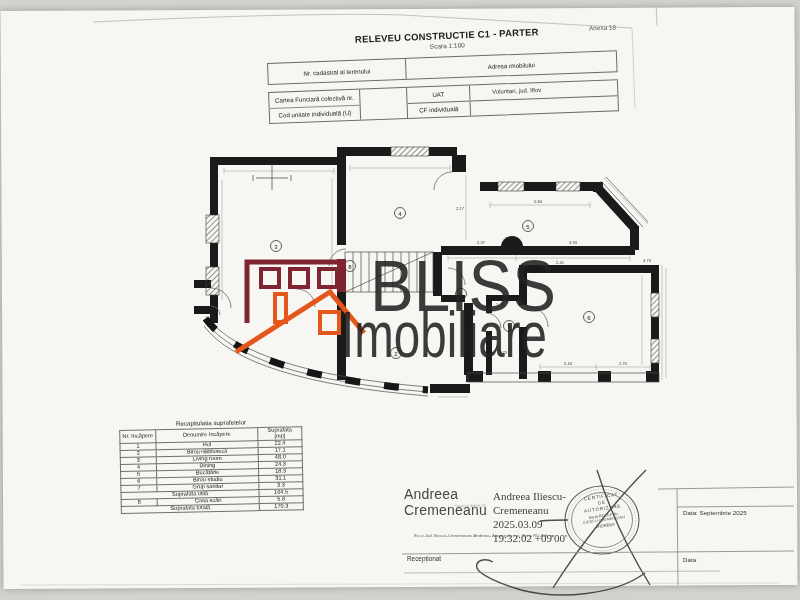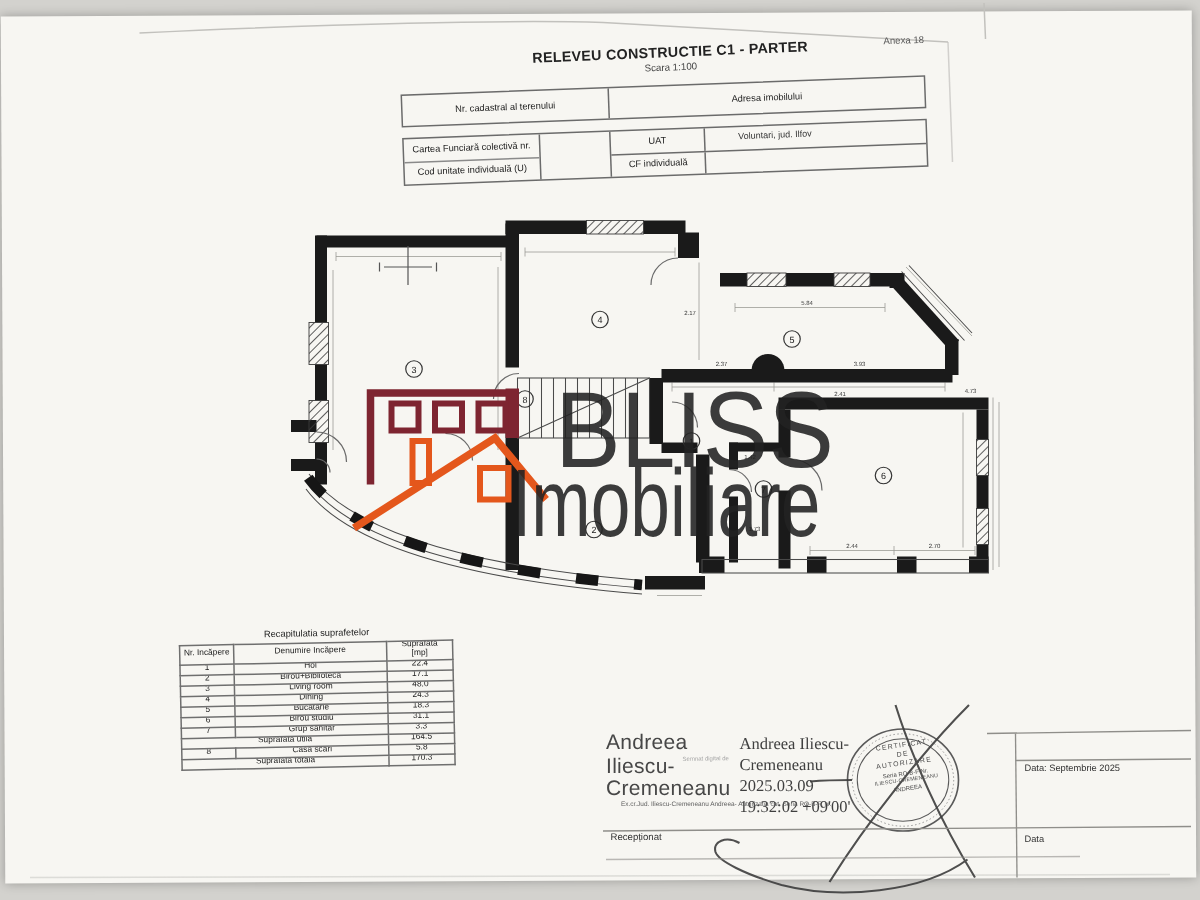--- a/index.html
+++ b/index.html
@@ -337,21 +337,20 @@
     <tr>
           <td colspan="2">Suprafata totală</td>
           <td>170.3</td>
         </tr>
   </tbody>
     </table>
 </div>
 
 <div class="abs signame">
   <div>Andreea</div>
-  <div>Iliescu-</div>
   <div>Cremeneanu</div>
 </div>
 <div class="abs semnat">Semnat digital de</div>
 <div class="abs sigdigital">
   <div>Andreea Iliescu-</div>
   <div>Cremeneanu</div>
   <div>2025.03.09</div>
   <div>19:32:02 +09'00'</div>
 </div>
 <div class="abs fineprint">Ex.cr.Jud. Iliescu-Cremeneanu Andreea- Autorizatia cat. Seria RO-B-F, nr.</div>

